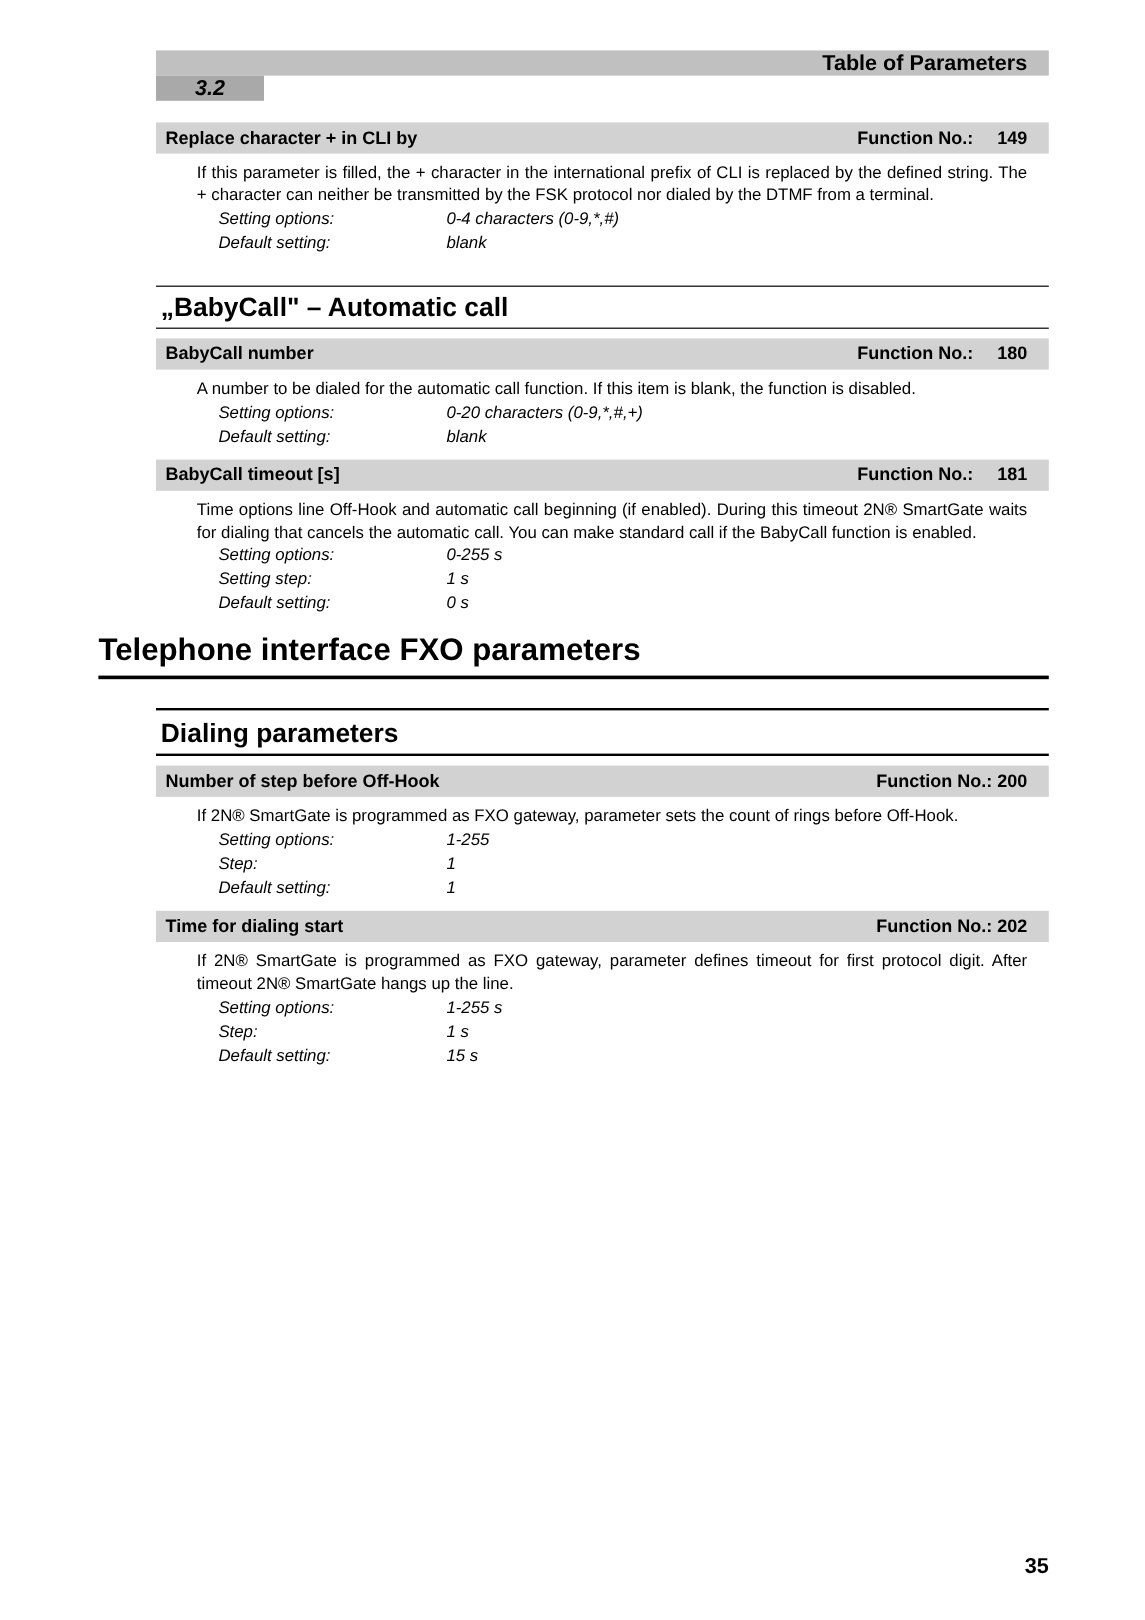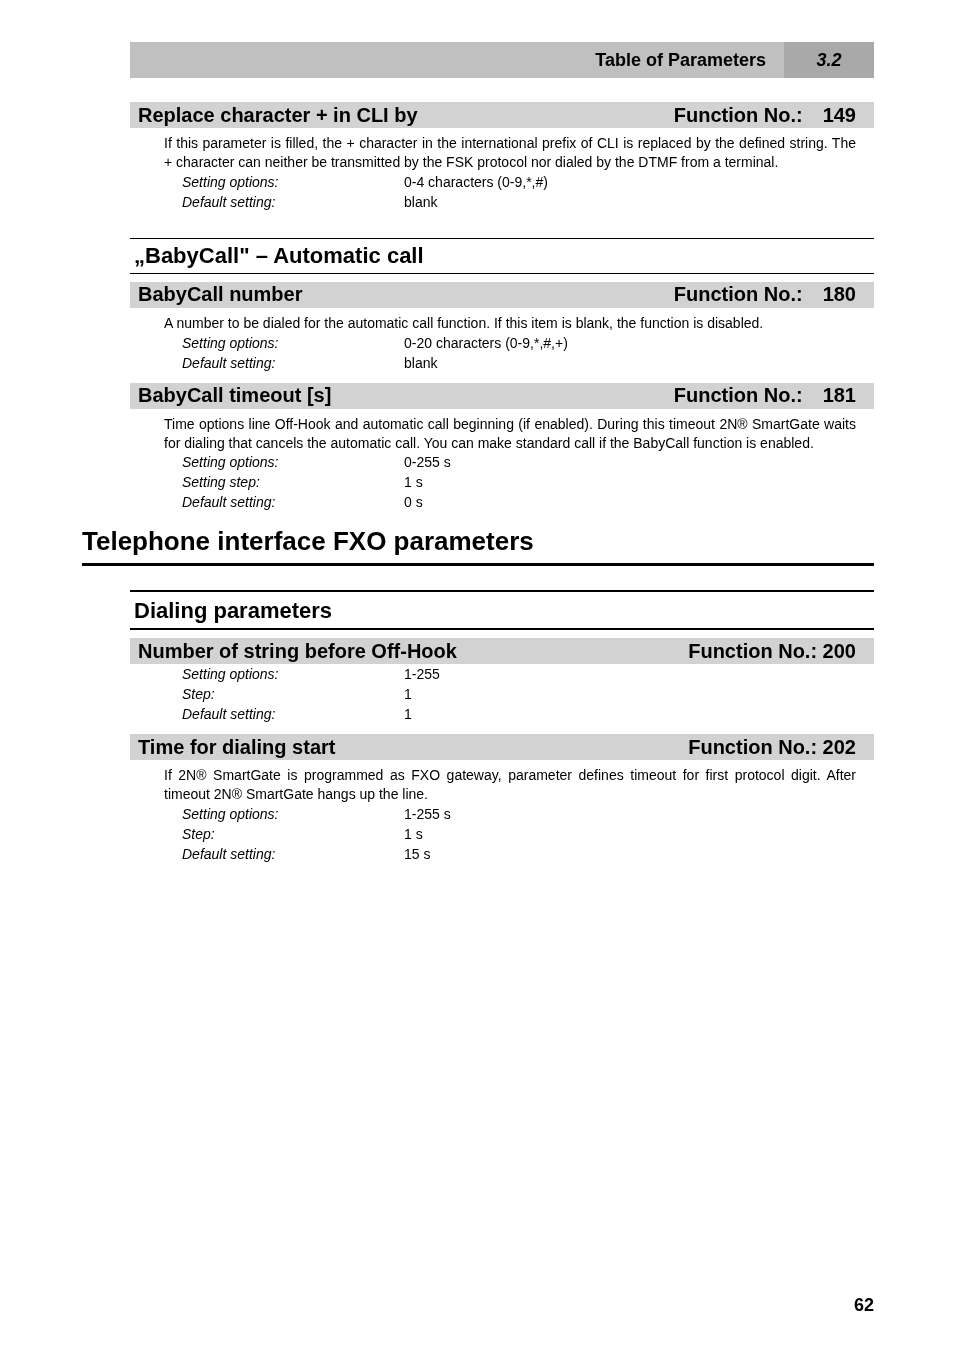--- a/index.html
+++ b/index.html
@@ -14,20 +14,21 @@
     width: 954px;
     height: 1350px;
     position: relative;
     box-sizing: border-box;
     padding: 42px 80px 0 130px;
   }
   .topbar {
     display: flex;
     height: 36px;
     margin-bottom: 24px;
+    flex-direction: column;
   }
   .topbar .grayblock {
     flex: 1;
     background: #c0c0c0;
     display: flex;
     align-items: center;
     justify-content: flex-end;
     padding-right: 18px;
     font-weight: bold;
     font-size: 18px;
@@ -42,21 +43,21 @@
     font-size: 18px;
     font-style: italic;
   }
   .ph {
     background: #d2d2d2;
     height: 26px;
     display: flex;
     align-items: center;
     padding: 0 18px 0 8px;
     font-weight: bold;
-    font-size: 20px;
+    font-size: 15px;
     justify-content: space-between;
   }
   .ph .r {
     display: flex;
     gap: 20px;
   }
   .para {
     font-size: 14px;
     text-align: justify;
     padding: 6px 18px 0 34px;
@@ -65,21 +66,21 @@
   .kv {
     padding: 2px 0 2px 52px;
     font-size: 14px;
     display: flex;
   }
   .kv .k {
     font-style: italic;
     width: 190px;
   }
   .kv .v {
-    margin-left: 32px;
+    font-style: italic;
   }
   hr.thin {
     border: none;
     border-top: 1px solid #000;
     margin: 26px 0 4px 0;
   }
   hr.thick {
     border: none;
     border-top: 2px solid #000;
     margin: 24px 0 6px 0;
@@ -191,25 +192,26 @@
     <div class="spacer-14"></div>
     <div class="h1sec">Telephone interface FXO parameters</div>
     <hr class="thick3" style="margin-left:-48px;">
 
     <hr class="thick">
     <div class="h2">Dialing parameters</div>
     <hr class="thin" style="margin-top:4px;border-top-width:2px;">
     <div class="sec-gap-sm"></div>
 
     <div class="ph">
-      <span>Number of string before Off-Hook</span>
+      <span>Number of step before Off-Hook</span>
       <span class="r">
         <span>Function No.: 200</span>
       </span>
     </div>
+    <div class="para">If 2N® SmartGate is programmed as FXO gateway, parameter sets the count of rings before Off-Hook.</div>
     <div class="kv">
       <span class="k">Setting options:</span>
       <span class="v">1-255</span>
     </div>
     <div class="kv">
       <span class="k">Step:</span>
       <span class="v">1</span>
     </div>
     <div class="kv">
       <span class="k">Default setting:</span>
@@ -233,15 +235,15 @@
       <span class="k">Step:</span>
       <span class="v">1 s</span>
     </div>
     <div class="kv">
       <span class="k">Default setting:</span>
       <span class="v">15 s</span>
     </div>
 
   </div>
 
-  <div class="pagenum">62</div>
+  <div class="pagenum">35</div>
 
 </div>
 
 </body></html>

